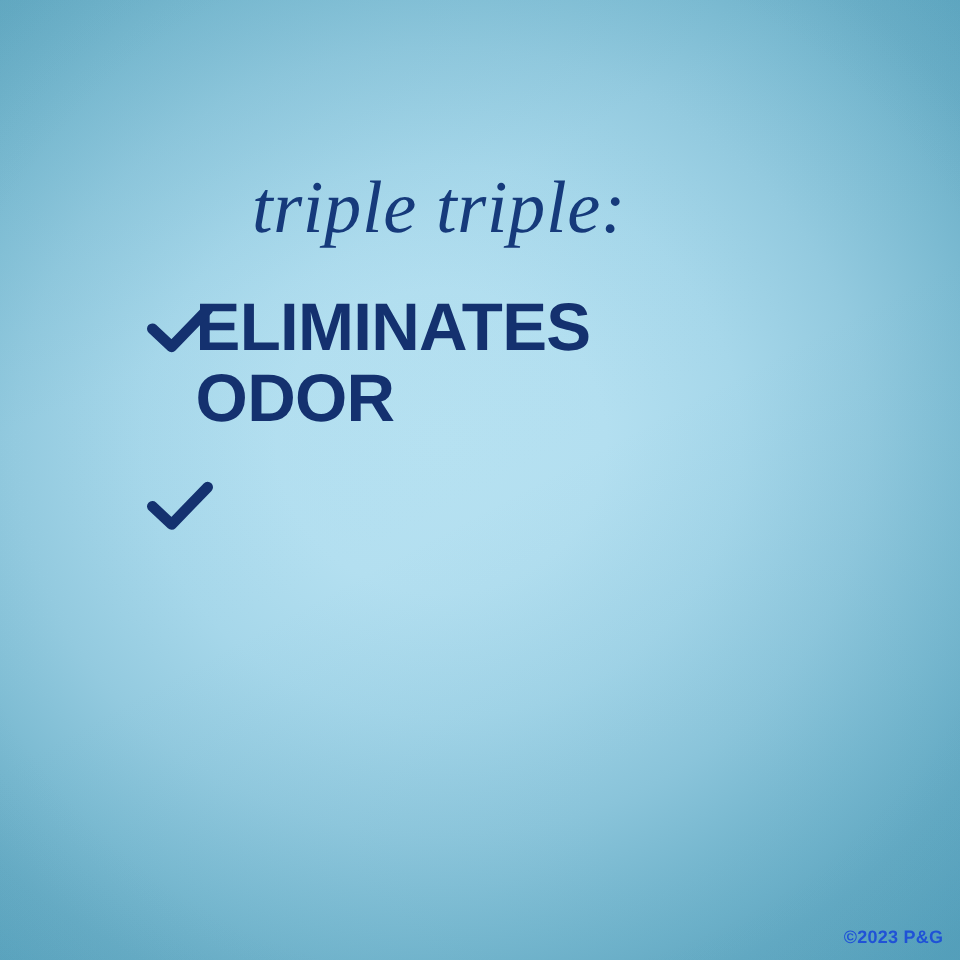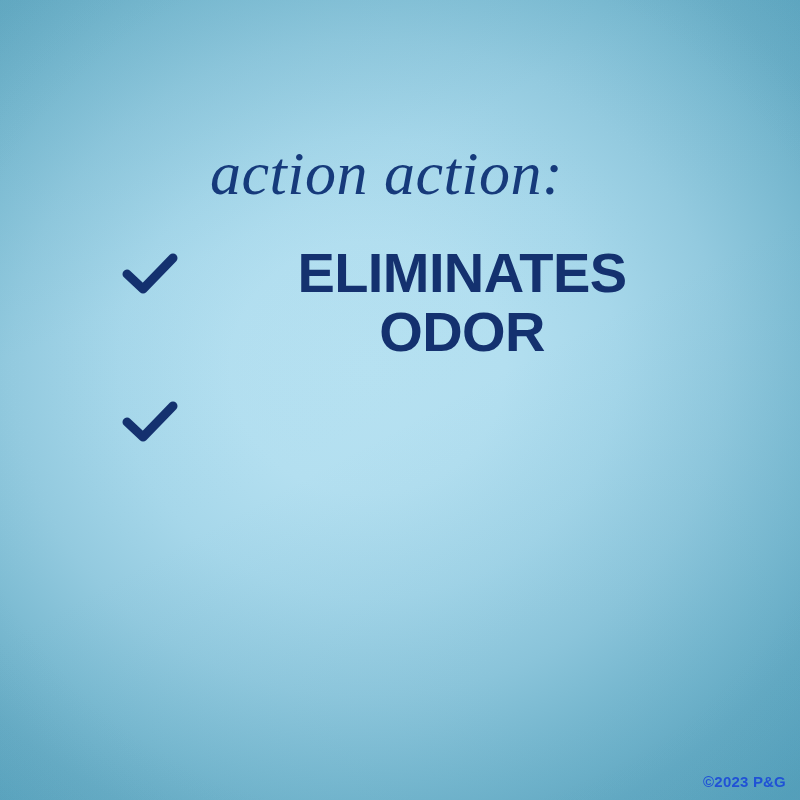--- a/index.html
+++ b/index.html
@@ -97,31 +97,30 @@
     display: block;
   }
   .check-icon svg {
     display: block;
     width: 56px;
     height: 44px;
   }
 
   .claim-text {
     display: block;
-    margin-left: 105px;
+    margin-left: 41px;
     font-family: "Liberation Sans", sans-serif;
     font-weight: 700;
     font-size: 56px;
     line-height: 59px;
     letter-spacing: -0.6px;
     color: #14316f;
     text-transform: uppercase;
     max-width: 470px;
     word-spacing: 1px;
-    text-align: center;
   }
 
   .copyright {
     position: absolute;
     right: 14px;
     bottom: 10px;
     font-family: "Liberation Sans", sans-serif;
     font-weight: 700;
     font-size: 15px;
     letter-spacing: 0.2px;
@@ -134,21 +133,21 @@
 <body>
 
 <div id="poster">
 
   <div class="bg-base"></div>
   <div class="bg-tint"></div>
   <div class="bg-vignette"></div>
 
   <div class="content">
 
-    <div class="headline">action action:</div>
+    <div class="headline">triple triple:</div>
 
     <div class="claims">
 
       <div class="claim">
         <span class="check-icon">
           <svg viewBox="0 0 56 44" xmlns="http://www.w3.org/2000/svg" aria-hidden="true">
             <path d="M5 22 L21 37 L51 6" fill="none" stroke="#14316f" stroke-width="9" stroke-linecap="round" stroke-linejoin="round"></path>
           </svg>
         </span>
         <span class="claim-text">ELIMINATES ODOR</span>

